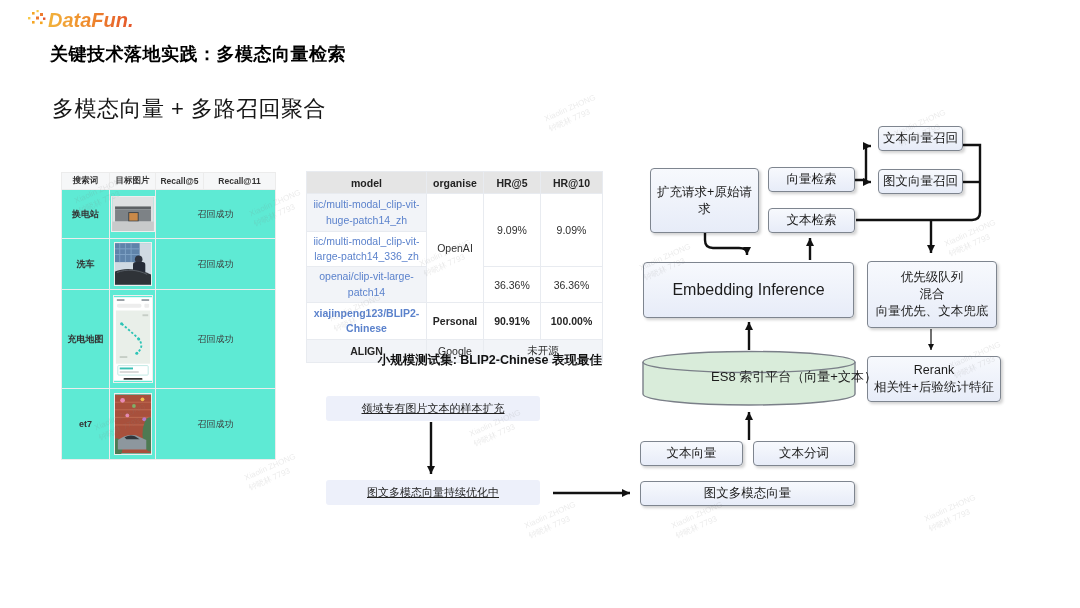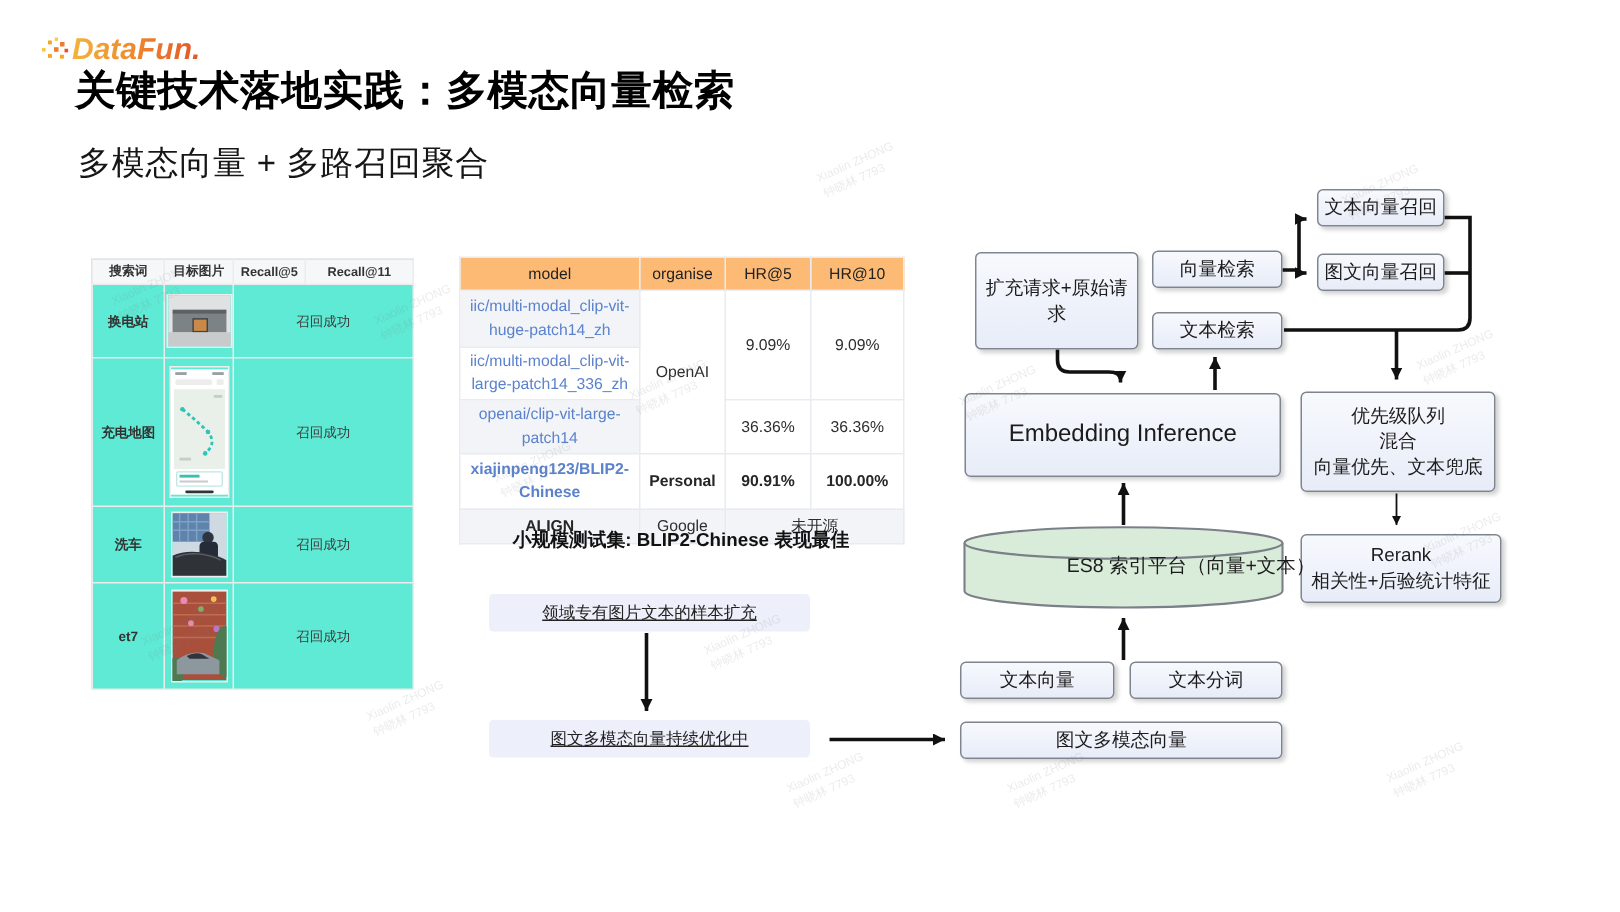--- a/index.html
+++ b/index.html
@@ -1,47 +1,47 @@
 <!DOCTYPE html>
 <html><head>
 <meta charset="utf-8">
 <style>
   * { margin:0; padding:0; box-sizing:border-box; }
   html,body { width:1080px; height:608px; background:#ffffff; font-family:"Liberation Sans", sans-serif; overflow:hidden; }
   .slide { position:relative; width:1080px; height:608px; background:#fff; }
 
   
-  .logo { position:absolute; left:28px; top:22px; display:flex; align-items:center; gap:2px; }
+  .logo { position:absolute; left:28px; top:9px; display:flex; gap:2px; }
   .logo-text { font-size:20px; font-weight:800; font-style:italic;
     background:linear-gradient(90deg,#f2b33c,#ef8c2d 45%,#e4532a);
     -webkit-background-clip:text; background-clip:text; color:transparent; letter-spacing:0px; }
-  .page-title { position:absolute; left:50px; top:42px; font-size:27px; font-weight:800; color:#000; letter-spacing:0.5px; }
+  .page-title { position:absolute; left:50px; top:42px; font-size:18px; font-weight:800; color:#000; letter-spacing:0.5px; }
   .page-subtitle { position:absolute; left:52px; top:94px; font-size:22px; font-weight:400; color:#161616; letter-spacing:0.5px; }
 
   
   .wm { position:absolute; transform:rotate(-24deg); color:rgba(130,130,130,0.16); font-size:8px; line-height:1.35; white-space:nowrap; z-index:9; pointer-events:none; }
   .wm span { display:block; }
 
   
   .recall-table { position:absolute; left:61px; top:172px; width:214px; border-collapse:collapse; table-layout:fixed; background:#5eead4; }
   .recall-table th, .recall-table td { border:1px solid #ececec; text-align:center; vertical-align:middle; color:#3a3a3a; }
   .recall-table th { background:#f6f7f8; font-size:8.5px; font-weight:700; height:17px; color:#333; }
   .recall-table td.term { font-size:9px; font-weight:700; color:#333; }
   .recall-table td.result { font-size:9px; color:#3c3c3c; }
   .recall-table td.pic { padding:3px 0; }
   .thumb { display:block; margin:0 auto; border:1px solid #eee; }
 
   
   .model-table { position:absolute; left:306px; top:171px; width:296px; border-collapse:collapse; table-layout:fixed; }
   .model-table th, .model-table td { border:1px solid #e8ebf0; text-align:center; vertical-align:middle; font-size:10.5px; color:#2e2e2e; padding:2px 3px; }
-  .model-table th { background:#fdba74; height:22px; font-weight:400; color:#222; }
+  .model-table th { background:#e5e5e5; height:22px; font-weight:700; color:#222; }
   .model-table td.link { color:#5b82cc; line-height:1.45; }
   .model-table td.shade { background:#f2f4f8; }
   .model-table .b { font-weight:700; color:#262626; }
-  .model-caption { position:absolute; left:306px; top:352px; width:296px; text-align:center; font-size:12.5px; font-weight:700; color:#111; }
+  .model-caption { position:absolute; left:306px; top:352px; width:296px; text-align:right; font-size:12.5px; font-weight:700; color:#111; }
 
   
   .flowbox { position:absolute; width:214px; height:25px; background:#edf0fa; border-radius:3px;
     display:flex; align-items:center; justify-content:center; font-size:11px; color:#222;text-decoration:underline; }
 
   
   .node { position:absolute; background:linear-gradient(#f7f9fd,#e7ecf8); border:1.4px solid #7e858f; border-radius:4px;
     box-shadow:2px 2px 3px rgba(0,0,0,0.18); display:flex; flex-direction:column; align-items:center; justify-content:center;
     text-align:center; font-size:12.5px; color:#1c1c1c; line-height:1.35; z-index:3; }
   .node.big { font-size:16px;text-align:center; }
@@ -147,20 +147,41 @@
     <tr style="height:49px">
       <td class="term">换电站</td>
       <td class="pic">
         <svg class="thumb" width="44" height="36" viewBox="0 0 44 36">
           <rect width="44" height="36" fill="#dfe1e2"></rect>
           <rect x="3" y="10" width="38" height="3" fill="#5d6164"></rect>
           <rect x="3" y="13" width="38" height="13" fill="#7d8286"></rect>
           <rect x="17" y="16" width="11" height="10" fill="#3f4346"></rect>
           <rect x="18" y="17" width="9" height="8" fill="#c98948"></rect>
           <rect x="0" y="26" width="44" height="10" fill="#c8cacb"></rect>
+        </svg>
+      </td>
+      <td class="result" colspan="2">召回成功</td>
+    </tr>
+    <tr style="height:49px">
+      <td class="term">洗车</td>
+      <td class="pic">
+        <svg class="thumb" width="38" height="44" viewBox="0 0 38 44">
+          <rect width="38" height="44" fill="#cfd9e2"></rect>
+          <rect x="0" y="0" width="26" height="20" fill="#5f83aa"></rect>
+          <g stroke="#7fa3c6" stroke-width="1">
+                <line x1="5" y1="0" x2="5" y2="20"></line>
+                <line x1="11" y1="0" x2="11" y2="20"></line>
+                <line x1="17" y1="0" x2="17" y2="20"></line>
+                <line x1="0" y1="6" x2="26" y2="6"></line>
+                <line x1="0" y1="12" x2="26" y2="12"></line>
+              </g>
+          <circle cx="25" cy="17" r="4" fill="#2e3440"></circle>
+          <rect x="19" y="20" width="13" height="13" rx="3" fill="#252b38"></rect>
+          <path d="M0,30 C10,25 26,27 38,33 L38,44 L0,44 Z" fill="#2f3338"></path>
+          <path d="M2,31 C12,27 24,28 34,33" stroke="#596069" stroke-width="1" fill="none"></path>
         </svg>
       </td>
       <td class="result" colspan="2">召回成功</td>
     </tr>
     <tr style="height:99px">
       <td class="term">充电地图</td>
       <td class="pic">
         <svg class="thumb" width="40" height="88" viewBox="0 0 40 88">
           <rect width="40" height="88" fill="#ffffff"></rect>
           <rect x="3" y="2" width="8" height="2" fill="#9aa0a6"></rect>
@@ -175,41 +196,20 @@
           <rect x="30" y="18" width="6" height="2" fill="#c6cec6"></rect>
               <rect x="6" y="62" width="8" height="2" fill="#c6cec6"></rect>
           <rect x="4" y="72" width="32" height="10" rx="1" fill="#ffffff" stroke="#bfe8e4" stroke-width="1"></rect>
           <rect x="6" y="74" width="14" height="2" fill="#39c0b3"></rect>
               <rect x="6" y="78" width="20" height="1.5" fill="#cccccc"></rect>
           <rect x="10" y="85" width="20" height="2" rx="1" fill="#333"></rect>
         </svg>
       </td>
       <td class="result" colspan="2">召回成功</td>
     </tr>
-    <tr style="height:49px">
-      <td class="term">洗车</td>
-      <td class="pic">
-        <svg class="thumb" width="38" height="44" viewBox="0 0 38 44">
-          <rect width="38" height="44" fill="#cfd9e2"></rect>
-          <rect x="0" y="0" width="26" height="20" fill="#5f83aa"></rect>
-          <g stroke="#7fa3c6" stroke-width="1">
-                <line x1="5" y1="0" x2="5" y2="20"></line>
-                <line x1="11" y1="0" x2="11" y2="20"></line>
-                <line x1="17" y1="0" x2="17" y2="20"></line>
-                <line x1="0" y1="6" x2="26" y2="6"></line>
-                <line x1="0" y1="12" x2="26" y2="12"></line>
-              </g>
-          <circle cx="25" cy="17" r="4" fill="#2e3440"></circle>
-          <rect x="19" y="20" width="13" height="13" rx="3" fill="#252b38"></rect>
-          <path d="M0,30 C10,25 26,27 38,33 L38,44 L0,44 Z" fill="#2f3338"></path>
-          <path d="M2,31 C12,27 24,28 34,33" stroke="#596069" stroke-width="1" fill="none"></path>
-        </svg>
-      </td>
-      <td class="result" colspan="2">召回成功</td>
-    </tr>
     <tr style="height:71px">
       <td class="term">et7</td>
       <td class="pic">
         <svg class="thumb" width="38" height="62" viewBox="0 0 38 62">
           <rect width="38" height="62" fill="#a8503c"></rect>
           <g stroke="#c06b52" stroke-width="1">
                 <line x1="0" y1="8" x2="38" y2="8"></line>
                 <line x1="0" y1="16" x2="38" y2="16"></line>
                 <line x1="0" y1="24" x2="38" y2="24"></line>
                 <line x1="0" y1="32" x2="38" y2="32"></line>

